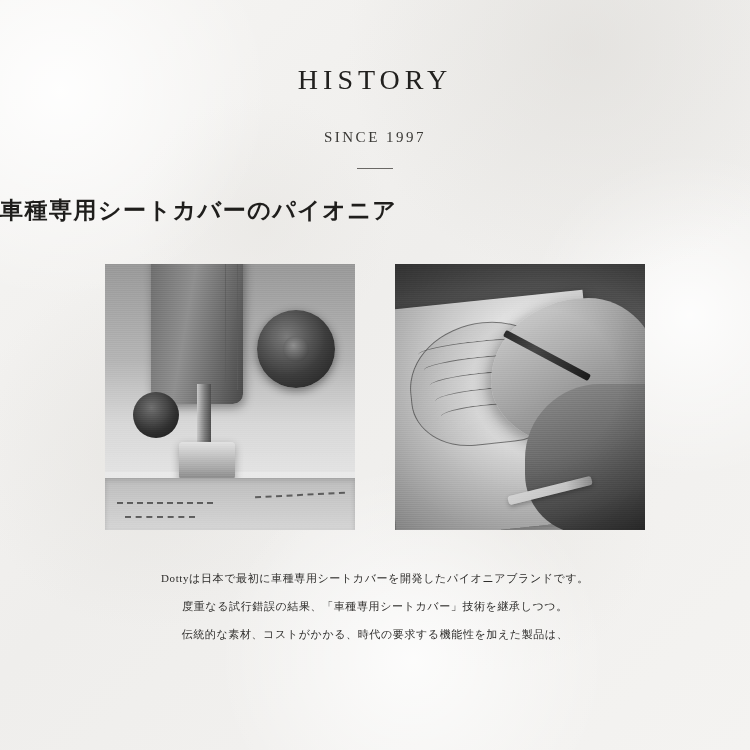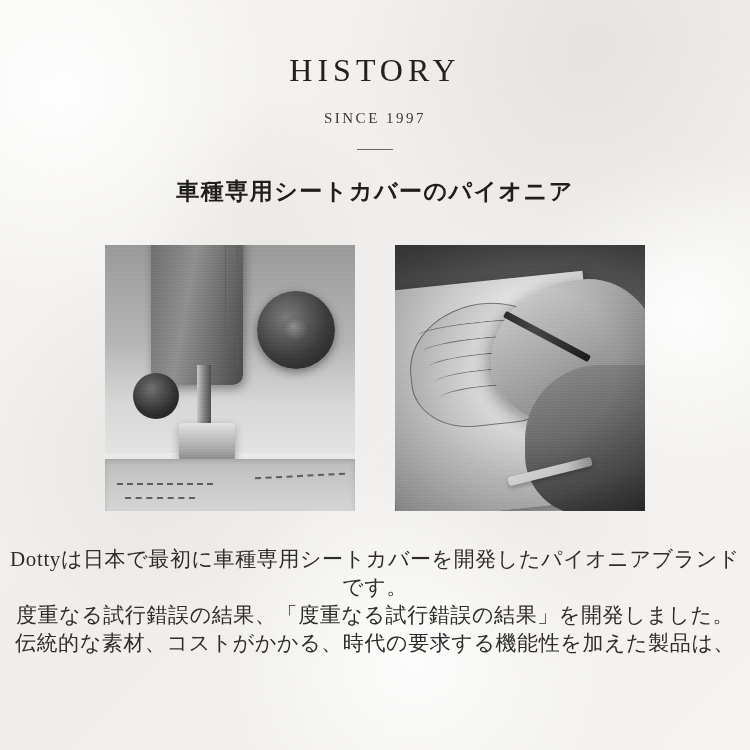--- a/index.html
+++ b/index.html
@@ -32,44 +32,44 @@
   }
   .page {
     position: relative;
     width: 750px;
     height: 750px;
     box-sizing: border-box;
   }
 
   .title {
     text-align: center;
-    font-size: 32px;
+    font-size: 28px;
     letter-spacing: 5px;
     font-weight: 400;
     color: #22211f;
-    margin: 0;
+    margin: 12px;
     padding-top: 52px;
     font-family: "Liberation Serif", serif;
   }
   .subtitle {
     text-align: center;
     font-size: 15px;
     letter-spacing: 2.5px;
     color: #3a3936;
     margin: 0;
     padding-top: 21px;
   }
   .rule {
     width: 36px;
     height: 1px;
     background: #6a6865;
     margin: 22px auto 0 auto;
   }
   .lead {
-    text-align: center;
+    text-align: left;
     font-size: 23px;
     font-weight: 700;
     letter-spacing: 1.5px;
     color: #1f1e1c;
     margin: 0;
     padding-top: 26px;
     font-family: "Liberation Serif", serif;
   }
 
   .photos {
@@ -234,21 +234,21 @@
       repeating-linear-gradient(0deg, rgba(255,255,255,0.035) 0 1px, rgba(0,0,0,0.035) 1px 2px);
     mix-blend-mode: overlay;
   }
 
   .body-copy {
     padding-top: 34px;
     text-align: center;
   }
   .body-copy p {
     margin: 0;
-    font-size: 21px;
+    font-size: 11px;
     line-height: 28px;
     letter-spacing: 0.6px;
     color: #2e2d2b;
     font-family: "Liberation Serif", serif;
   }
 </style>
 </head>
 <body>
 
 <div class="paper-texture"></div>
@@ -299,17 +299,17 @@
         <div class="sk-pencil2"></div>
         <div class="sk-vignette"></div>
         <div class="photo-grain"></div>
       </div>
     </div>
 
   </div>
 
   <div class="body-copy">
     <p>Dottyは日本で最初に車種専用シートカバーを開発したパイオニアブランドです。</p>
-    <p>度重なる試行錯誤の結果、「度重なる試行錯誤の結果」を開発しました。</p>
+    <p>度重なる試行錯誤の結果、「車種専用シートカバー」技術を継承しつつ。</p>
     <p>伝統的な素材、コストがかかる、時代の要求する機能性を加えた製品は、</p>
   </div>
 
 </div>
 
 </body></html>

